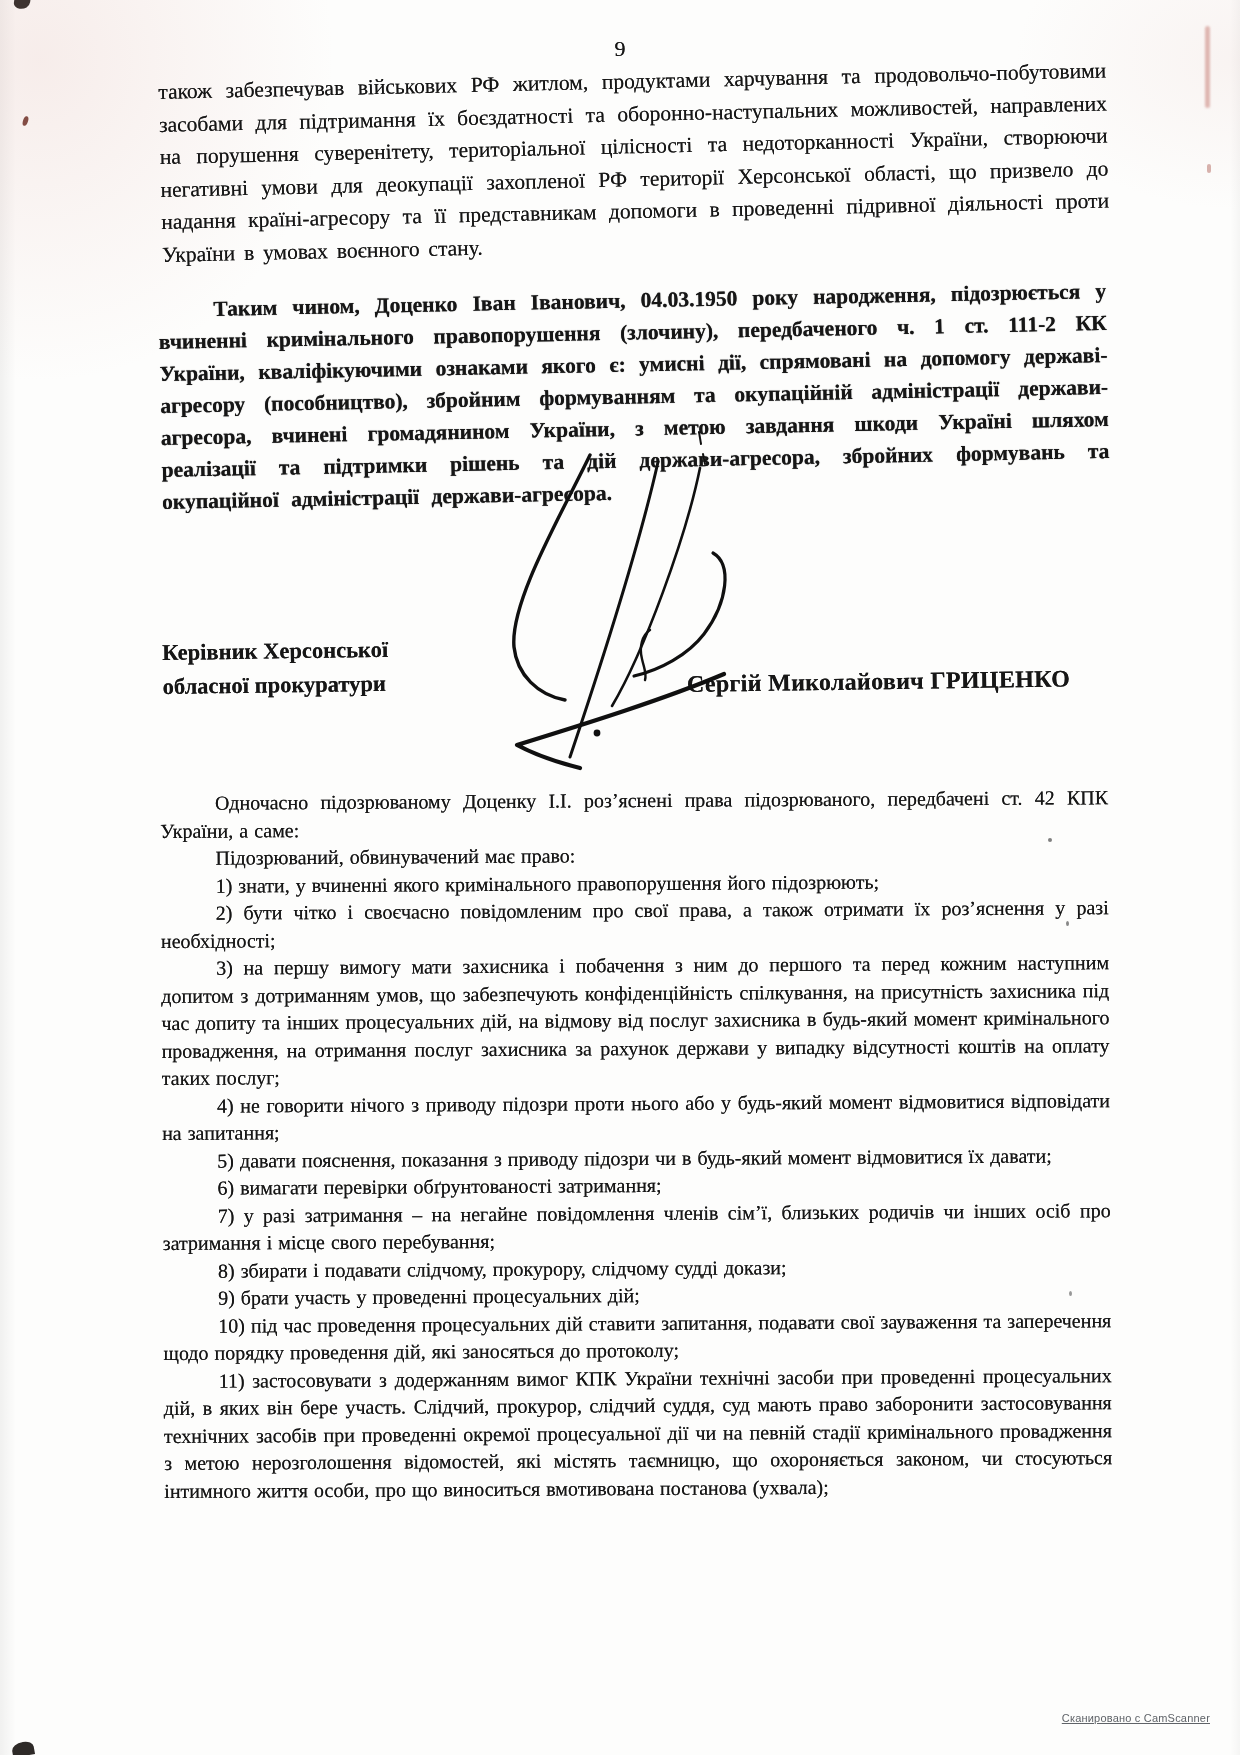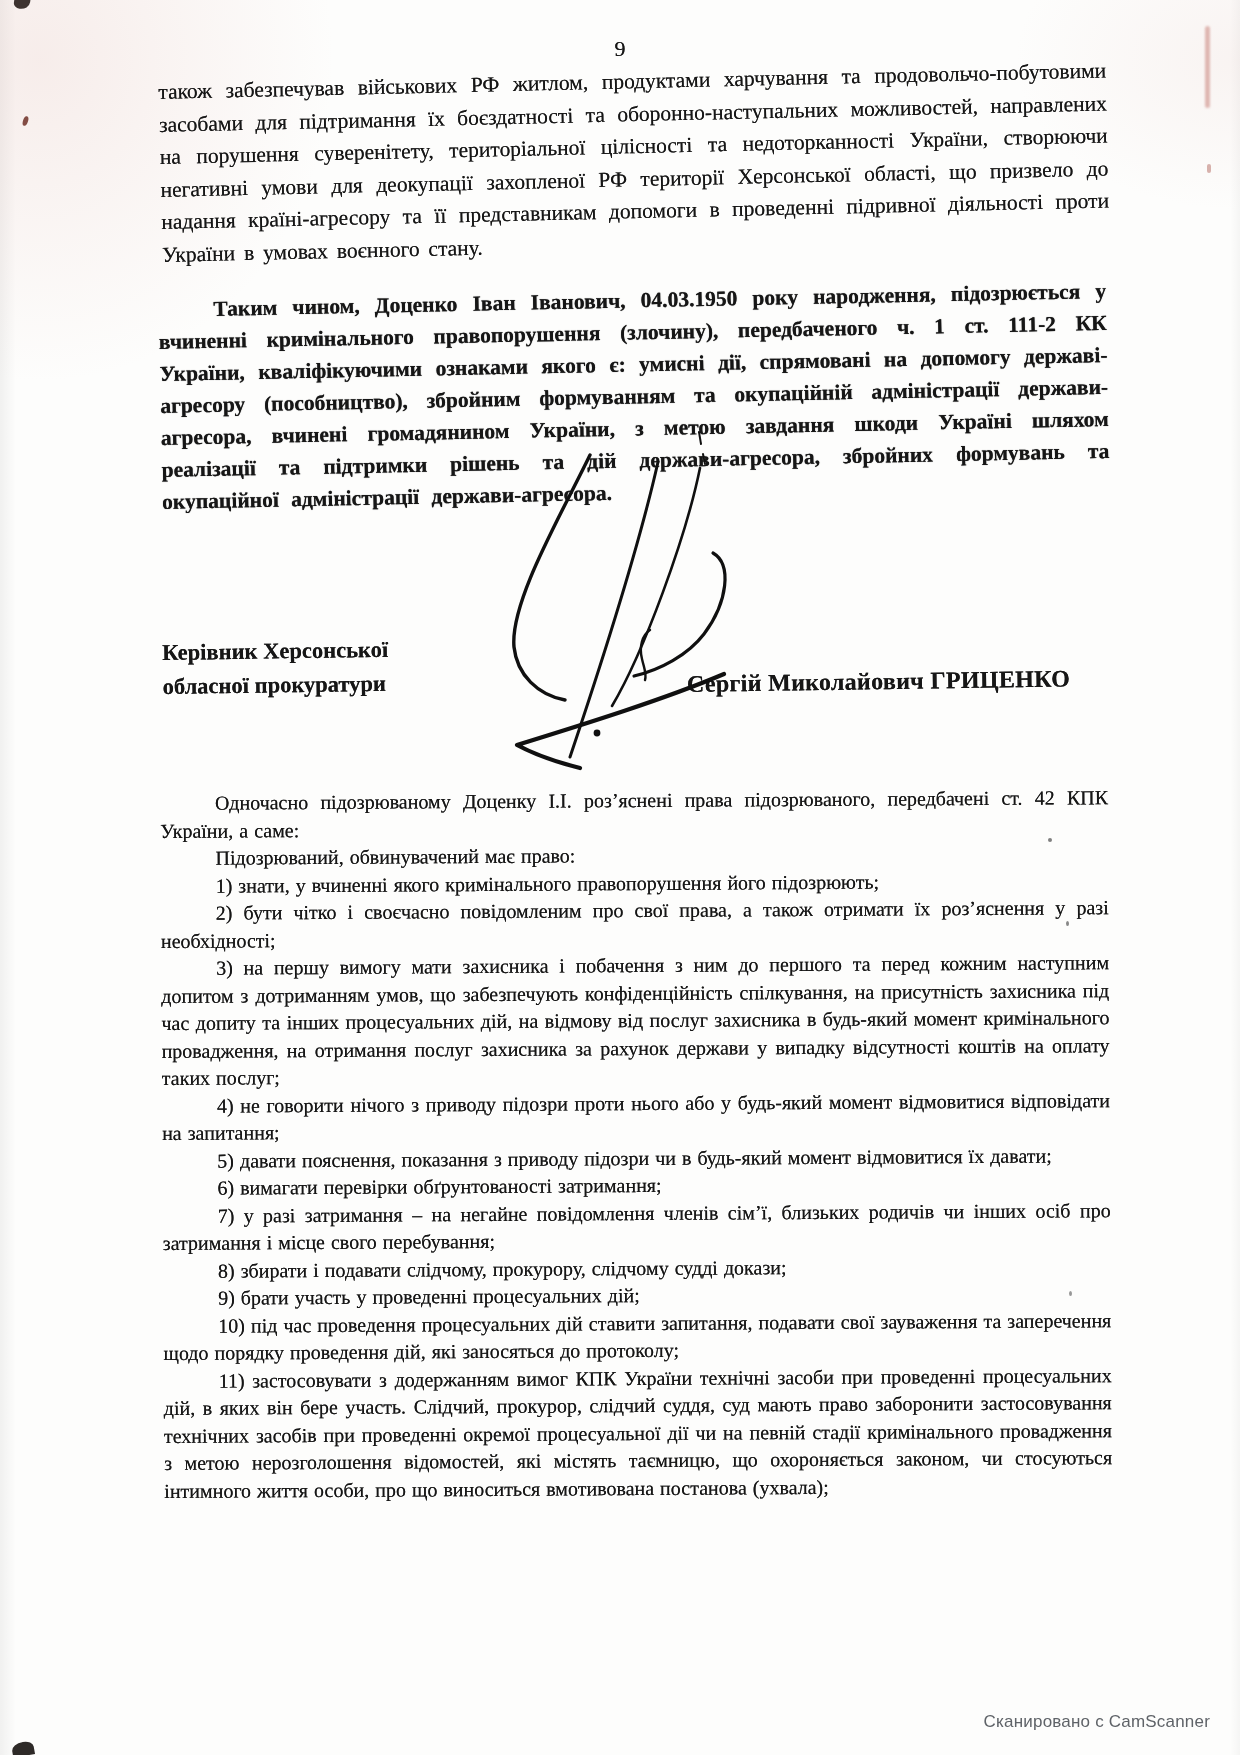--- a/index.html
+++ b/index.html
@@ -68,22 +68,23 @@
     text-align:justify;
     text-indent:55px;
     word-spacing:1px;
     hyphens:none;
   }
   .sig-svg{left:440px;top:412px;width:360px;height:380px;}
   .sig-svg path{fill:none;stroke:#101010;stroke-linecap:round;stroke-linejoin:round;}
   .camscanner{
     right:30px;top:1712px;
     font-family:"Liberation Sans", sans-serif;
-    font-size:17px;color:#5f6368;letter-spacing:0.2px;
+    font-size:11px;color:#5f6368;letter-spacing:0.2px;
     text-shadow:none;
+    text-decoration:underline;
   }
   
   .art{position:absolute;pointer-events:none;}
   .art-corner-tl{left:14px;top:-4px;width:16px;height:13px;background:#3d3330;border-radius:0 0 60% 40%;transform:rotate(8deg);}
   .art-tick-left{left:23px;top:116px;width:5px;height:10px;background:#6e2f26;border-radius:50%;transform:rotate(18deg);opacity:0.85;}
   .art-smudge-tr{left:1205px;top:26px;width:5px;height:82px;background:#d9a8a2;border-radius:3px;filter:blur(1.2px);opacity:0.8;}
   .art-dash-tr{left:1207px;top:164px;width:4px;height:9px;background:#cfa09a;border-radius:2px;filter:blur(0.6px);opacity:0.8;}
   .art-dot-1{left:1048px;top:838px;width:4px;height:4px;background:#4a4a4a;border-radius:50%;opacity:0.7;}
   .art-dot-2{left:1066px;top:921px;width:3px;height:5px;background:#555;border-radius:50%;opacity:0.7;}
   .art-dot-3{left:1069px;top:1291px;width:3px;height:5px;background:#555;border-radius:50%;opacity:0.6;}

